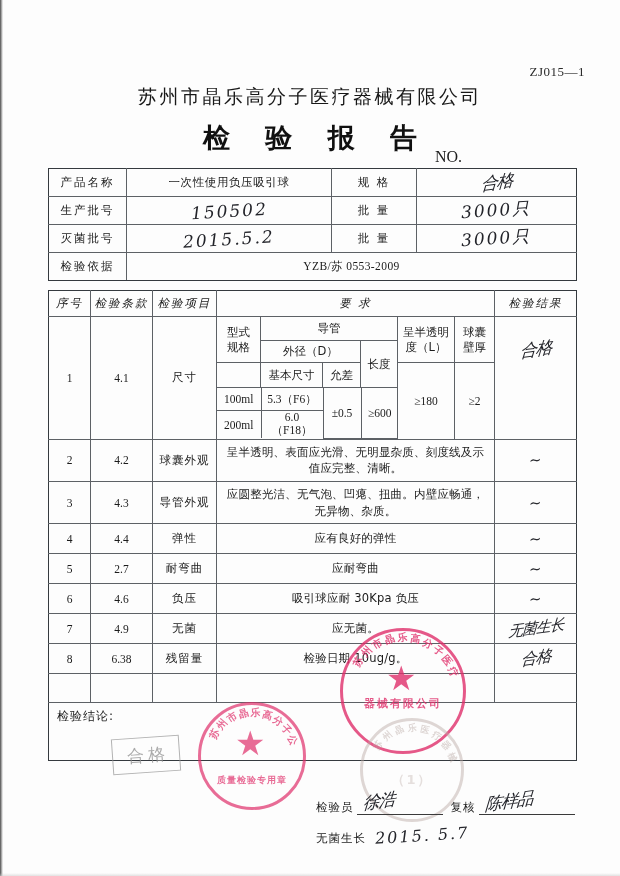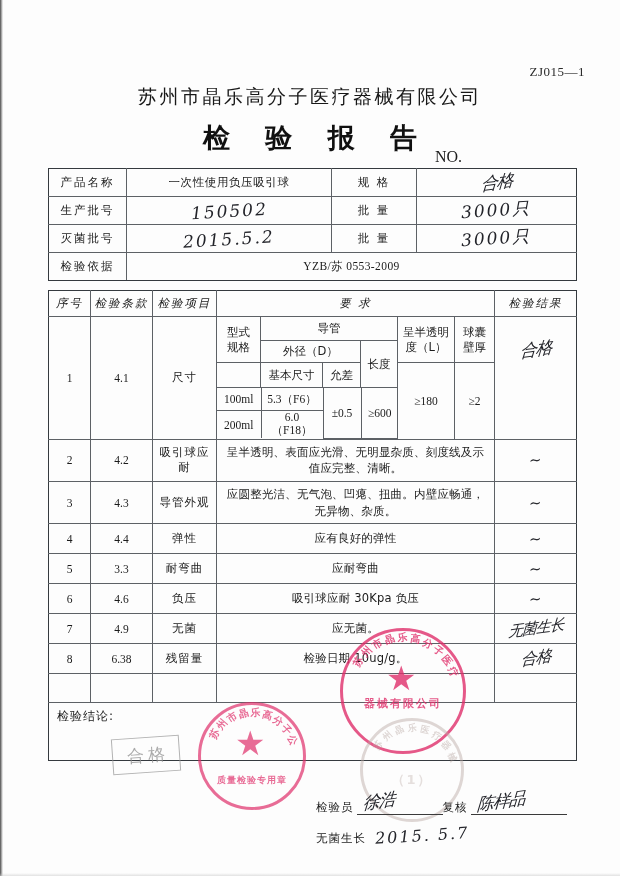--- a/index.html
+++ b/index.html
@@ -380,21 +380,21 @@
                 <td class="mono" style="height:22px;border-bottom:none">6.0（F18）</td>
               </tr>
             </tbody>
           </table>
         </td>
       </tr>
 
       <tr>
         <td class="seqno outer-l" style="height:40px">2</td>
         <td class="clause">4.2</td>
-        <td class="itemname">吸引球应耐</td>
+        <td class="itemname">球囊外观</td>
         <td class="req-text" colspan="6">呈半透明、表面应光滑、无明显杂质、刻度线及示值应完整、清晰。</td>
         <td class="outer-r">
           <span class="hw tickmark">∼</span>
         </td>
       </tr>
       <tr>
         <td class="seqno outer-l" style="height:40px">3</td>
         <td class="clause">4.3</td>
         <td class="itemname">导管外观</td>
         <td class="req-text" colspan="6">应圆整光洁、无气泡、凹瘪、扭曲。内壁应畅通，无异物、杂质。</td>
@@ -406,21 +406,21 @@
         <td class="seqno outer-l" style="height:29px">4</td>
         <td class="clause">4.4</td>
         <td class="itemname">弹性</td>
         <td class="req-text" colspan="6">应有良好的弹性</td>
         <td class="outer-r">
           <span class="hw tickmark">∼</span>
         </td>
       </tr>
       <tr>
         <td class="seqno outer-l" style="height:29px">5</td>
-        <td class="clause">3.3</td>
+        <td class="clause">2.7</td>
         <td class="itemname">耐弯曲</td>
         <td class="req-text" colspan="6">应耐弯曲</td>
         <td class="outer-r">
           <span class="hw tickmark">∼</span>
         </td>
       </tr>
       <tr>
         <td class="seqno outer-l" style="height:29px">6</td>
         <td class="clause">4.6</td>
         <td class="itemname">负压</td>
@@ -509,21 +509,21 @@
   </div>
 
   <div id="stamp-pass">合格</div>
 
   <div id="signature-block">
     <div class="sig-row">
       <span class="sig-label">检验员</span>
       <span class="sig-line sig-w-1">
         <span class="hw hw-scrawl">徐浩</span>
       </span>
-      <span class="sig-label" style="">复核</span>
+      <span class="sig-label" style="margin-left:8px">复核</span>
       <span class="sig-line sig-w-2">
         <span class="hw hw-scrawl">陈样品</span>
       </span>
     </div>
     <div class="sig-row">
       <span class="sig-label">无菌生长</span>
       <span class="sig-line" style="border-bottom:none">
         <span class="hw hw-num" style="font-size:16px">2015. 5.7</span>
       </span>
     </div>

